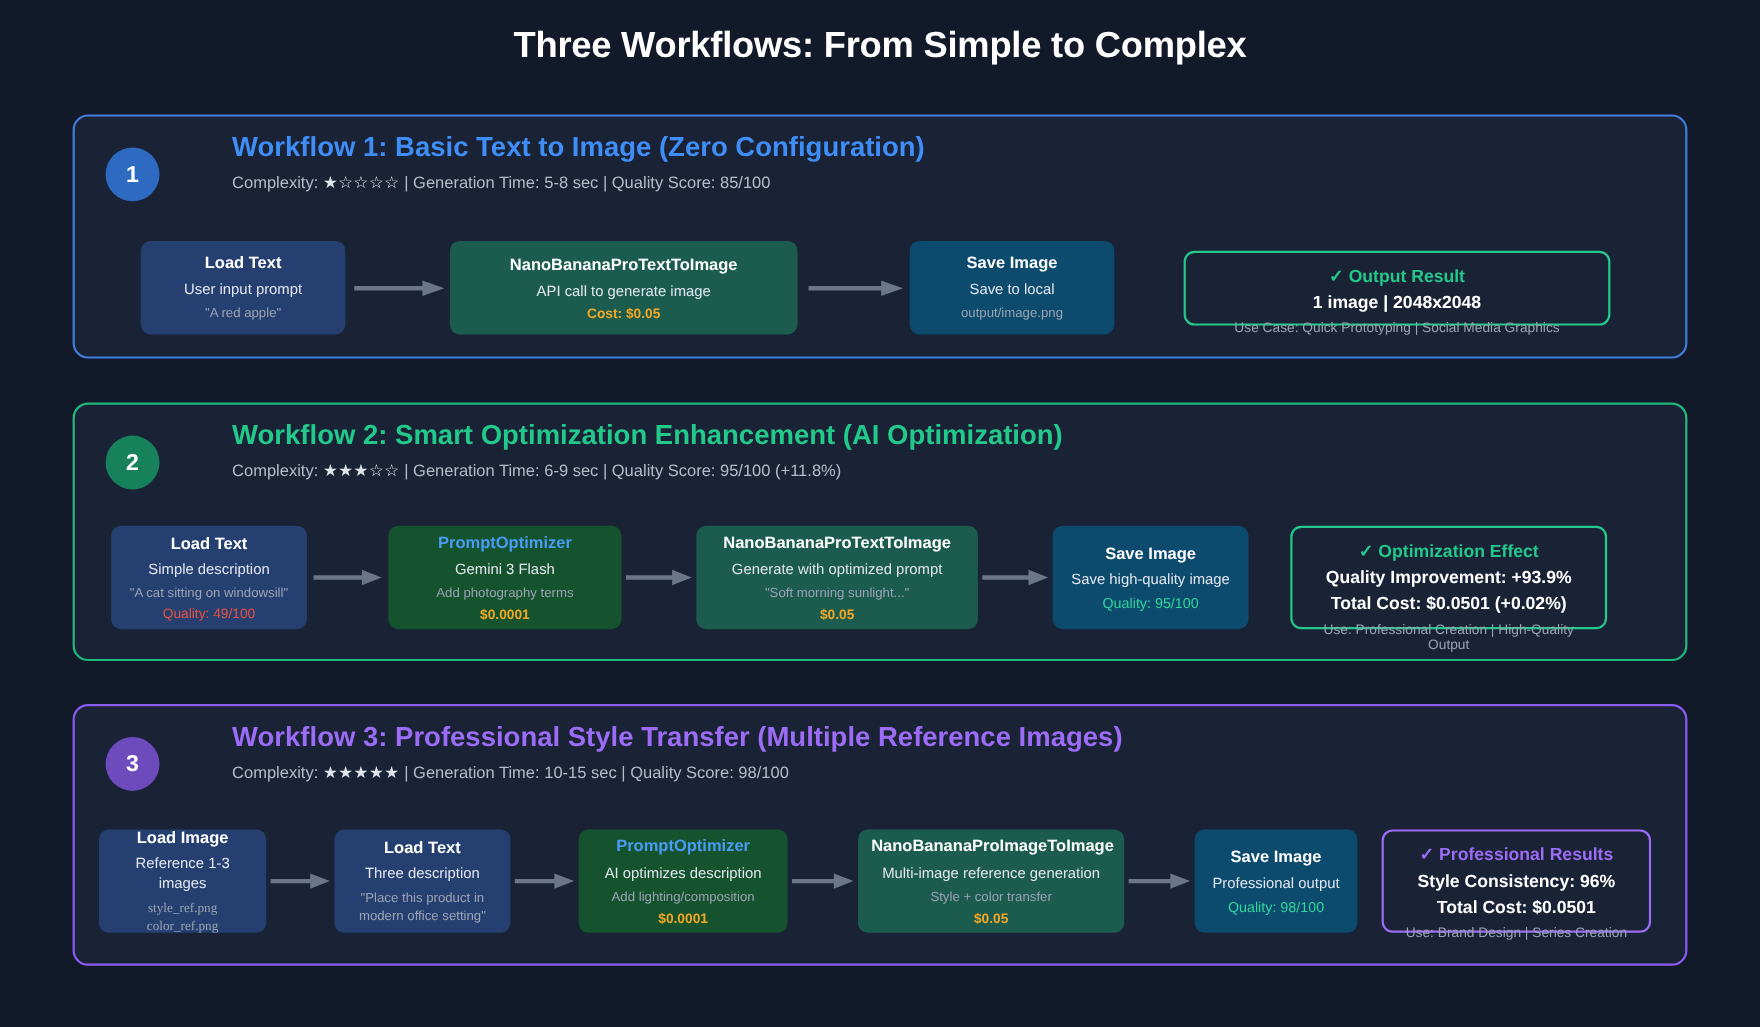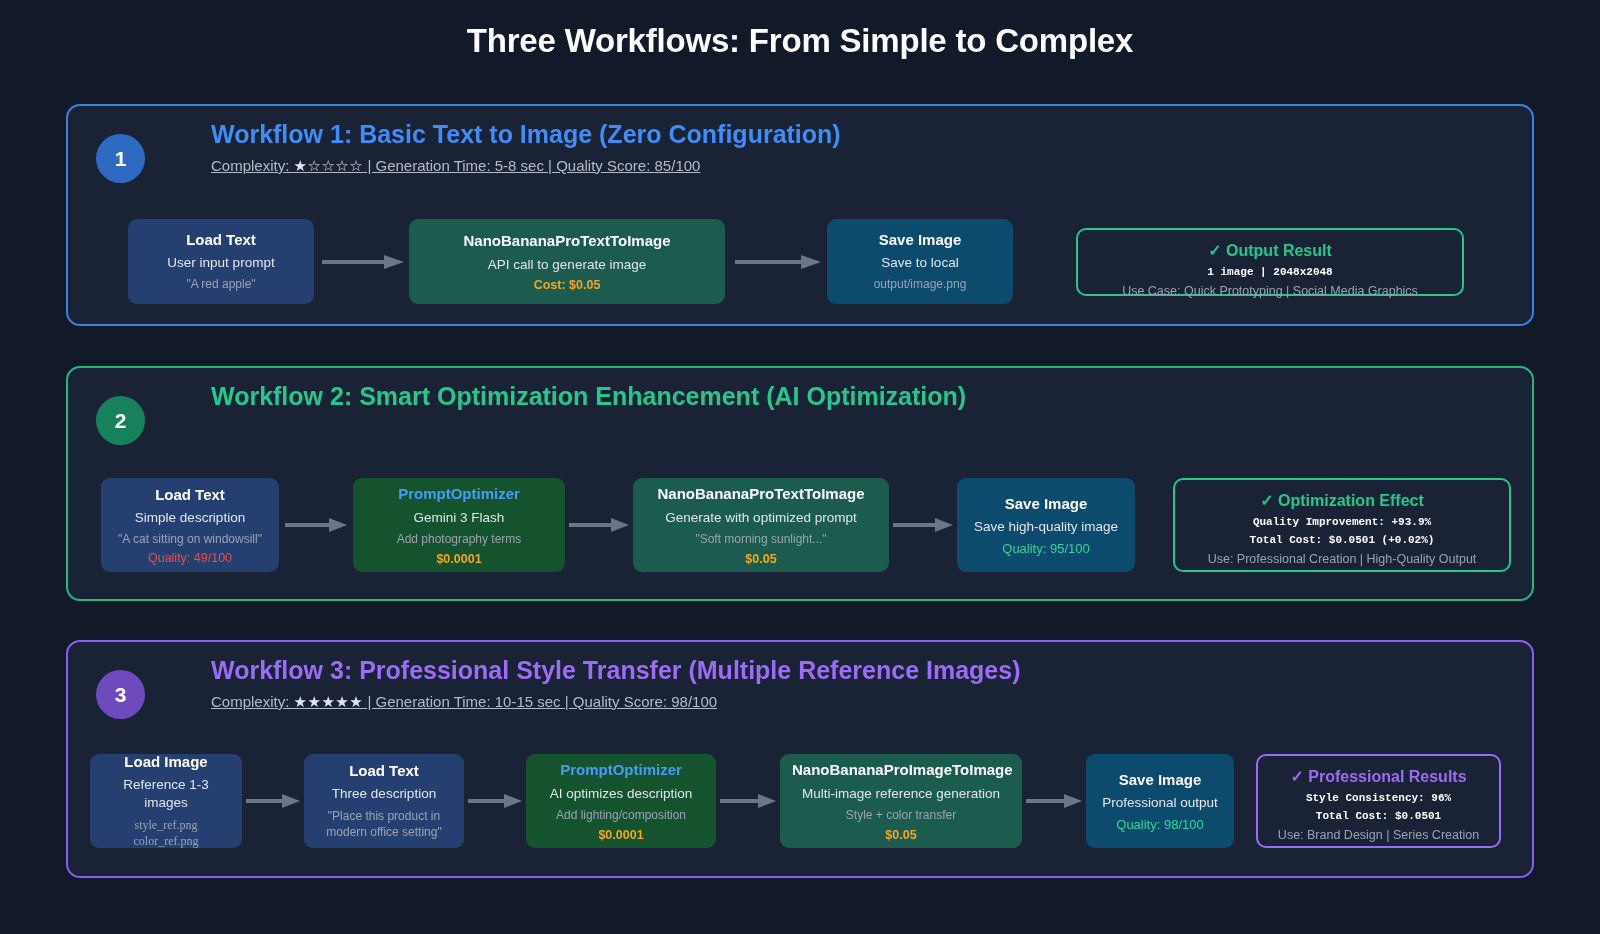--- a/index.html
+++ b/index.html
@@ -48,21 +48,20 @@
   .sec-head { position: absolute; left: 143px; top: 14px; }
   .sec-title { font-size: 25px; font-weight: bold; line-height: 1.15; }
   .s1 .sec-title { color: #3f8ef7; }
   .s2 .sec-title { color: #22c98b; }
   .s3 .sec-title { color: #9b6cf5; }
   .sec-meta {
     font-size: 15px;
     color: #b4bcca;
     margin-top: 8px;
     white-space: nowrap;
-    text-decoration: underline;
   }
   .stars { letter-spacing: 0.5px; color: #dfe4ec; }
 
   .flow { position: absolute; display: flex; align-items: center; }
   .s1 .flow { left: 60px; top: 113px; }
   .s2 .flow { left: 33px; top: 110px; }
   .s3 .flow { left: 22px; top: 100px; margin-top: 12px; }
 
   .node {
     border-radius: 9px;
@@ -93,21 +92,21 @@
     border-radius: 10px;
     background: #1a2235;
     text-align: center;
     padding: 11px 16px;
   }
   .result.green-b { border: 2px solid #22c98b; }
   .result.purple-b { border: 2px solid #9b6cf5; }
   .result .r-title { font-size: 16px; font-weight: bold; }
   .result.green-b .r-title { color: #22c98b; }
   .result.purple-b .r-title { color: #9b6cf5; }
-  .result .r-line { font-size: 11px; color: #ffffff; margin-top: 6px; font-weight: bold; font-family: Liberation Mono, monospace; }
+  .result .r-line { font-size: 16px; color: #ffffff; margin-top: 6px; font-weight: bold; }
   .result .r-use  { font-size: 12.5px; color: #9aa3b4; margin-top: 6px; }
 </style>
 </head>
 <body>
 
 <div class="page">
 
   <div class="main-title">Three Workflows: From Simple to Complex</div>
 
   <div class="section s1">
@@ -157,20 +156,21 @@
         <div class="r-line">1 image | 2048x2048</div>
         <div class="r-use">Use Case: Quick Prototyping | Social Media Graphics</div>
       </div>
     </div>
   </div>
 
   <div class="section s2">
     <div class="badge">2</div>
     <div class="sec-head">
       <div class="sec-title">Workflow 2: Smart Optimization Enhancement (AI Optimization)</div>
+      <div class="sec-meta"><span>Complexity: </span><span class="stars">★★★☆☆</span><span> | Generation Time: 6-9 sec | Quality Score: 95/100 (+11.8%)</span></div>
     </div>
     <div class="flow">
 
       <div class="node blue" style="width:178px;height:94px;">
         <div class="n-title">Load Text</div>
         <div class="n-sub">Simple description</div>
         <div class="n-det">"A cat sitting on windowsill"</div>
         <div class="n-qual-bad">Quality: 49/100</div>
       </div>
 
@@ -210,21 +210,21 @@
       </div>
 
       <div class="node purple" style="width:178px;height:94px;">
         <div class="n-title">Save Image</div>
         <div class="n-sub">Save high-quality image</div>
         <div class="n-qual-good">Quality: 95/100</div>
       </div>
 
       <div style="width:38px;"></div>
 
-      <div class="result green-b" style="width:338px;height:94px;">
+      <div class="result green-b" style="width:288px;height:94px;">
         <div class="r-title">✓ Optimization Effect</div>
         <div class="r-line">Quality Improvement: +93.9%</div>
         <div class="r-line">Total Cost: $0.0501 (+0.02%)</div>
         <div class="r-use">Use: Professional Creation | High-Quality Output</div>
       </div>
     </div>
   </div>
 
   <div class="section s3">
     <div class="badge">3</div>

